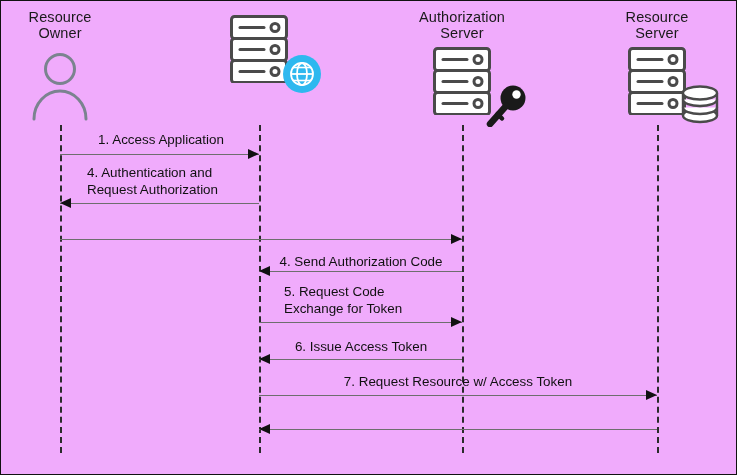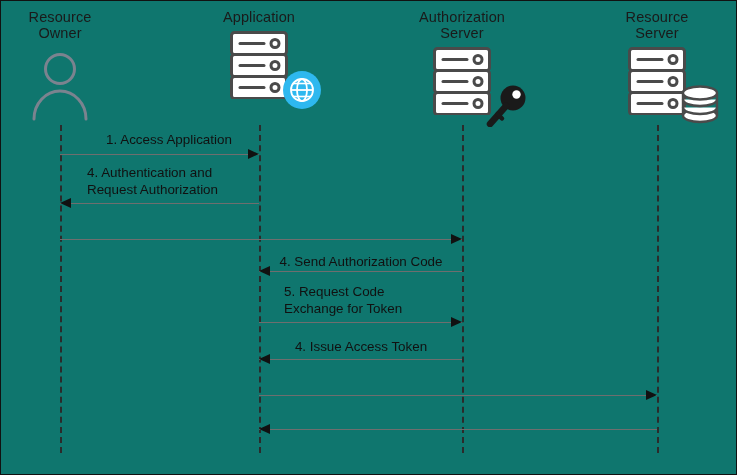--- a/index.html
+++ b/index.html
@@ -8,21 +8,21 @@
     padding: 0;
     background: #ffffff;
   }
   body {
     font-family: "Liberation Sans", sans-serif;
   }
   #canvas {
     position: relative;
     width: 737px;
     height: 475px;
-    background: #0f766e;
+    background: #f0abfc;
     border: 1px solid #111111;
     box-sizing: border-box;
     overflow: hidden;
   }
 
   
   .participant {
     position: absolute;
     top: 8px;
     width: 160px;
@@ -114,21 +114,20 @@
 Owner</div>
       <div class="icon-wrap">
         <span class="person"><svg width="58" height="70" viewBox="0 0 58 70">
             <circle cx="29" cy="18" r="14.5" fill="none" stroke="#7b838f" stroke-width="3"></circle>
             <path d="M3 68 A26 28 0 0 1 55 68" fill="none" stroke="#7b838f" stroke-width="3" stroke-linecap="round"></path>
           </svg></span>
       </div>
     </div>
     <div class="lifeline" style="left: 59px; top: 124px; height: 328px;"></div>
     <div class="participant" style="left: 178px;">
-      <div class="participant-title">Application</div>
       <div class="icon-wrap">
         <span class="server"><svg width="58" height="68" viewBox="0 0 58 68">
             <rect x="1.5" y="1.5" width="55" height="22" rx="3" ry="3" fill="#ffffff" stroke="#4a4a4a" stroke-width="3"></rect>
             <line x1="10" y1="12.5" x2="34" y2="12.5" stroke="#4a4a4a" stroke-width="3" stroke-linecap="round"></line>
             <circle cx="45" cy="12.5" r="4" fill="none" stroke="#4a4a4a" stroke-width="3"></circle>
             <rect x="1.5" y="23.5" width="55" height="22" rx="3" ry="3" fill="#ffffff" stroke="#4a4a4a" stroke-width="3"></rect>
             <line x1="10" y1="34.5" x2="34" y2="34.5" stroke="#4a4a4a" stroke-width="3" stroke-linecap="round"></line>
             <circle cx="45" cy="34.5" r="4" fill="none" stroke="#4a4a4a" stroke-width="3"></circle>
             <rect x="1.5" y="45.5" width="55" height="22" rx="3" ry="3" fill="#ffffff" stroke="#4a4a4a" stroke-width="3"></rect>
             <line x1="10" y1="56.5" x2="34" y2="56.5" stroke="#4a4a4a" stroke-width="3" stroke-linecap="round"></line>
@@ -191,21 +190,21 @@
             <path d="M2 8 L2 30.5 M36 8 L36 30.5" stroke="#4a4a4a" stroke-width="2.4" fill="none"></path>
             <ellipse cx="19" cy="8" rx="17" ry="6.5" fill="#ffffff" stroke="#4a4a4a" stroke-width="2.4"></ellipse>
           </svg></span>
       </div>
     </div>
     <div class="lifeline" style="left: 656px; top: 124px; height: 328px;"></div>
     <div class="message" style="left: 59px; top: 153px; width: 199px;">
       <div class="msg-line" style="width: 199px;"></div>
       <div class="arrowhead right" style="left: 188px;"></div>
     </div>
-    <div class="msg-label center" style="left: 168px; top: 130px;">1. Access Application</div>
+    <div class="msg-label center" style="left: 160px; top: 130px;">1. Access Application</div>
     <div class="message" style="left: 59px; top: 202px; width: 199px;">
       <div class="msg-line" style="width: 199px;"></div>
       <div class="arrowhead left" style="left: 0px;"></div>
     </div>
     <div class="msg-label left" style="left: 86px; top: 163px;">4. Authentication and
 Request Authorization</div>
     <div class="message" style="left: 59px; top: 238px; width: 402px;">
       <div class="msg-line" style="width: 402px;"></div>
       <div class="arrowhead right" style="left: 391px;"></div>
     </div>
@@ -217,22 +216,23 @@
     <div class="message" style="left: 258px; top: 321px; width: 203px;">
       <div class="msg-line" style="width: 203px;"></div>
       <div class="arrowhead right" style="left: 192px;"></div>
     </div>
     <div class="msg-label left" style="left: 283px; top: 282px;">5. Request Code
 Exchange for Token</div>
     <div class="message" style="left: 258px; top: 358px; width: 203px;">
       <div class="msg-line" style="width: 203px;"></div>
       <div class="arrowhead left" style="left: 0px;"></div>
     </div>
-    <div class="msg-label center" style="left: 360px; top: 337px;">4. Issue Access Token</div>
+    <div class="msg-label center" style="left: 360px; top: 337px;">6. Issue Access Token</div>
     <div class="message" style="left: 258px; top: 394px; width: 398px;">
       <div class="msg-line" style="width: 398px;"></div>
       <div class="arrowhead right" style="left: 387px;"></div>
     </div>
+    <div class="msg-label center" style="left: 457px; top: 372px;">7. Request Resource w/ Access Token</div>
     <div class="message" style="left: 258px; top: 428px; width: 398px;">
       <div class="msg-line" style="width: 398px;"></div>
       <div class="arrowhead left" style="left: 0px;"></div>
     </div>
   </div>
 
 </body></html>

